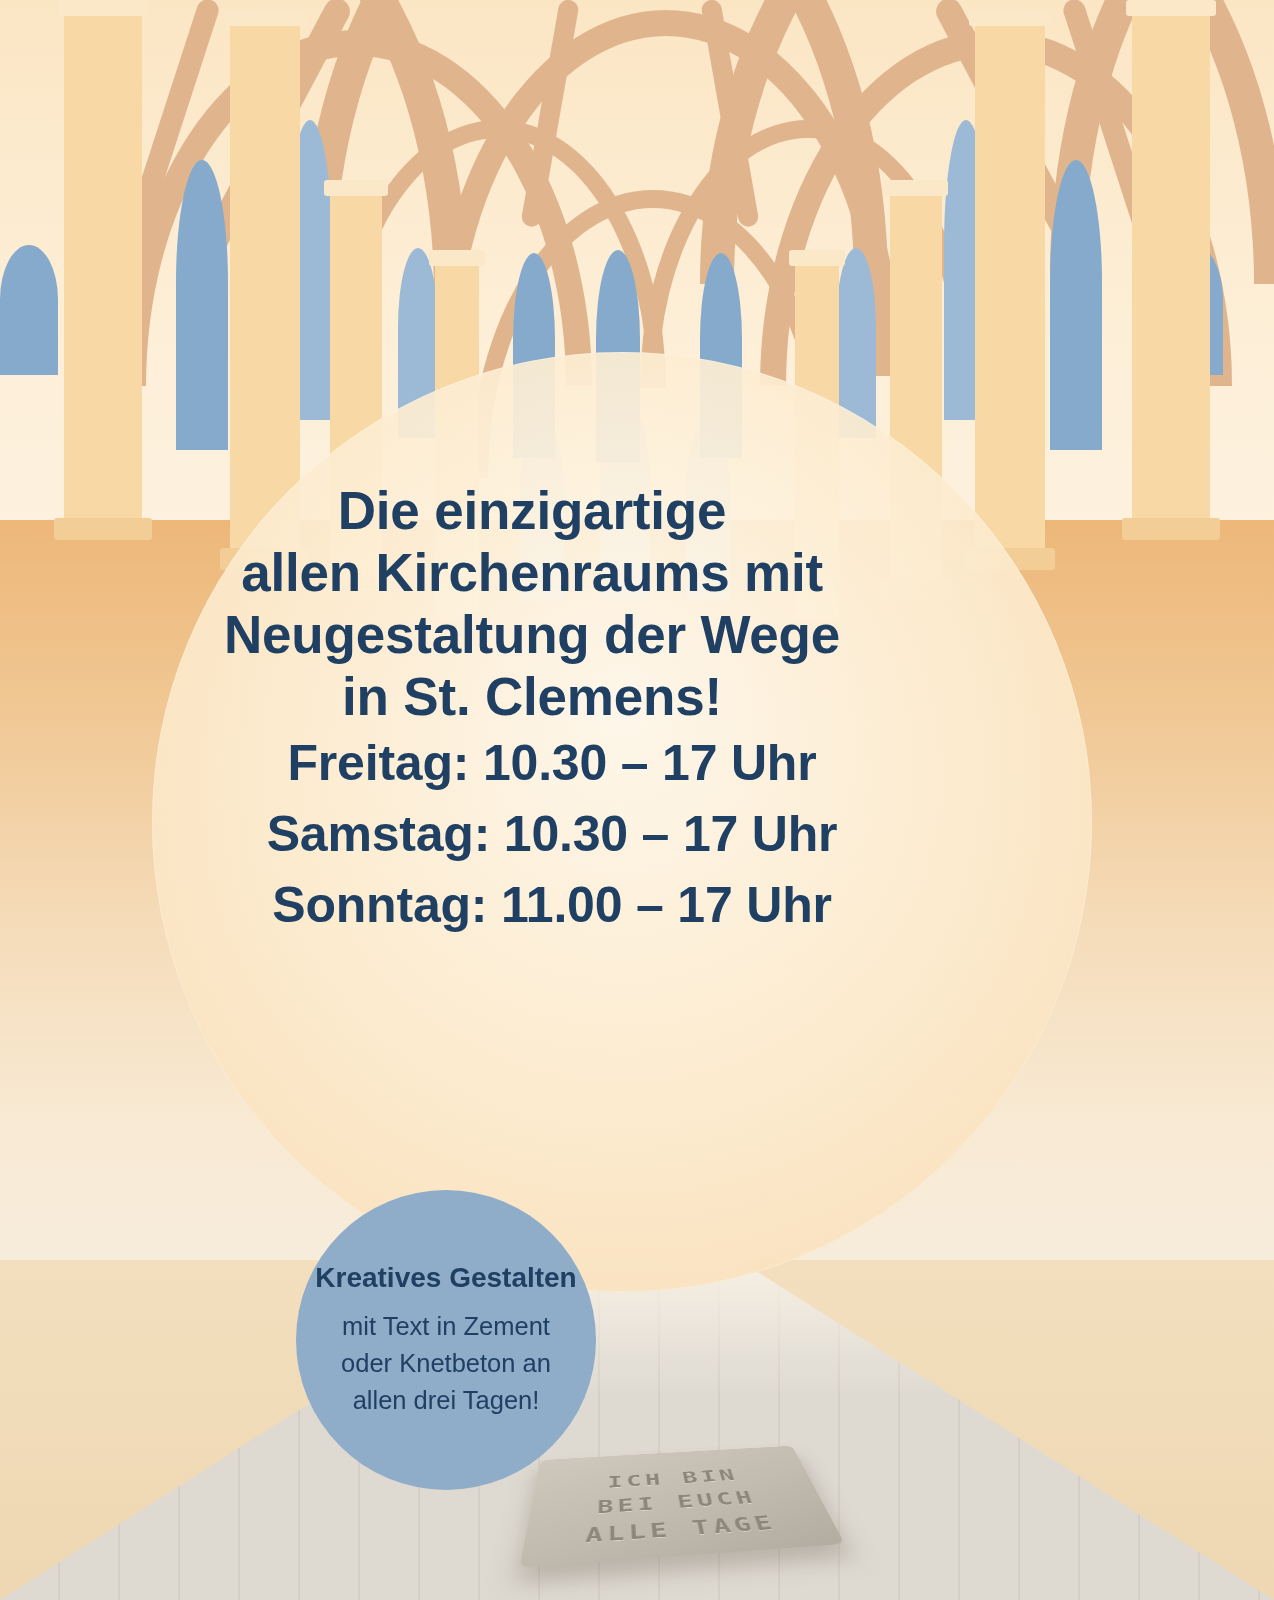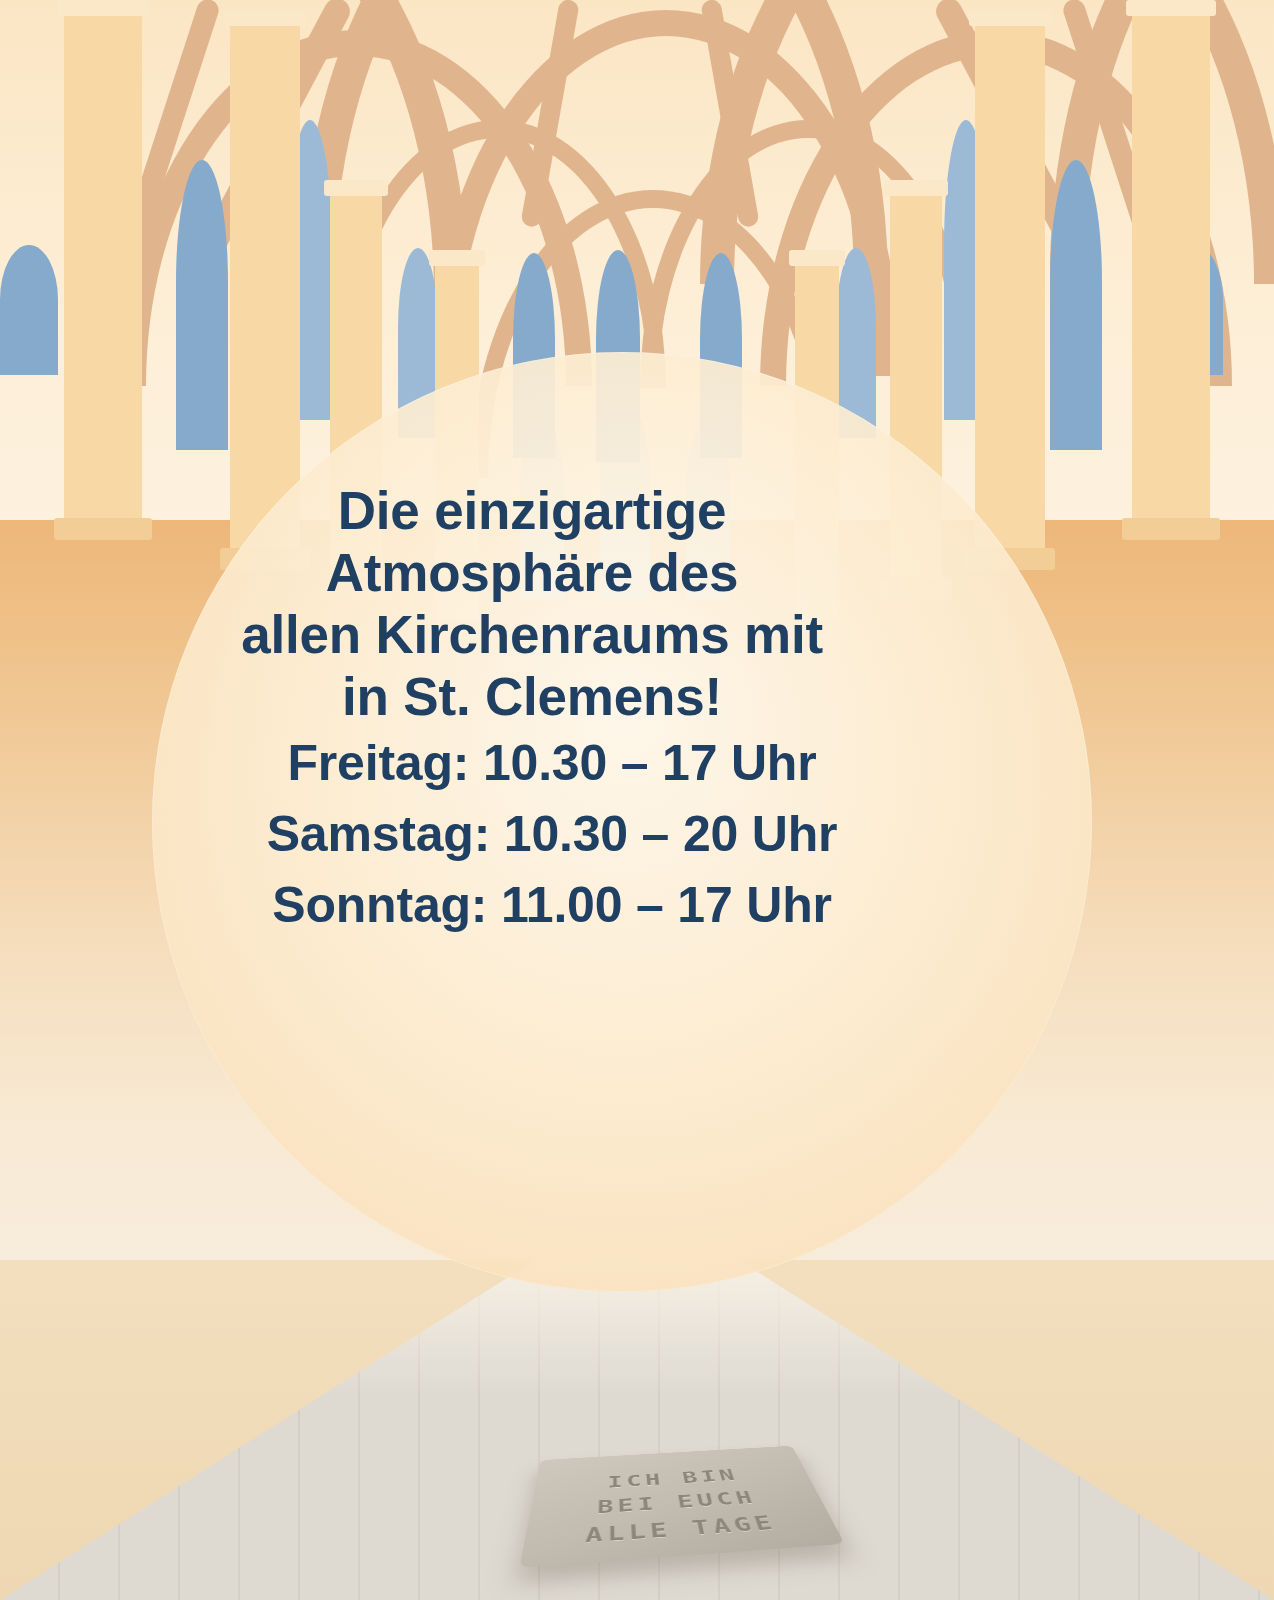--- a/index.html
+++ b/index.html
@@ -304,25 +304,33 @@
         <span>ICH BIN</span><br>
         <span>BEI EUCH</span><br>
         <span>ALLE TAGE</span>
       </div>
     </div>
   </div>
 
   <div class="circle">
     <div class="headline">
       <span class="l">Die einzigartige</span>
-      <span class="l">Atmosphäre des</span>
       <span class="l">allen Kirchenraums mit</span>
+      <span class="l">Neugestaltung der Wege</span>
       <span class="l">in St. Clemens!</span>
     </div>
     <div class="hours">
       <span class="l">Freitag: 10.30 – 17 Uhr</span>
-      <span class="l">Samstag: 10.30 – 20 Uhr</span>
+      <span class="l">Samstag: 10.30 – 17 Uhr</span>
       <span class="l">Sonntag: 11.00 – 17 Uhr</span>
     </div>
   </div>
 
+  <div class="badge">
+    <div class="badge-title">Kreatives Gestalten</div>
+    <div class="badge-sub">
+      <span class="l">mit Text in Zement</span>
+      <span class="l">oder Knetbeton an</span>
+      <span class="l">allen drei Tagen!</span>
+    </div>
+  </div>
 
 </div>
 
 </body></html>

